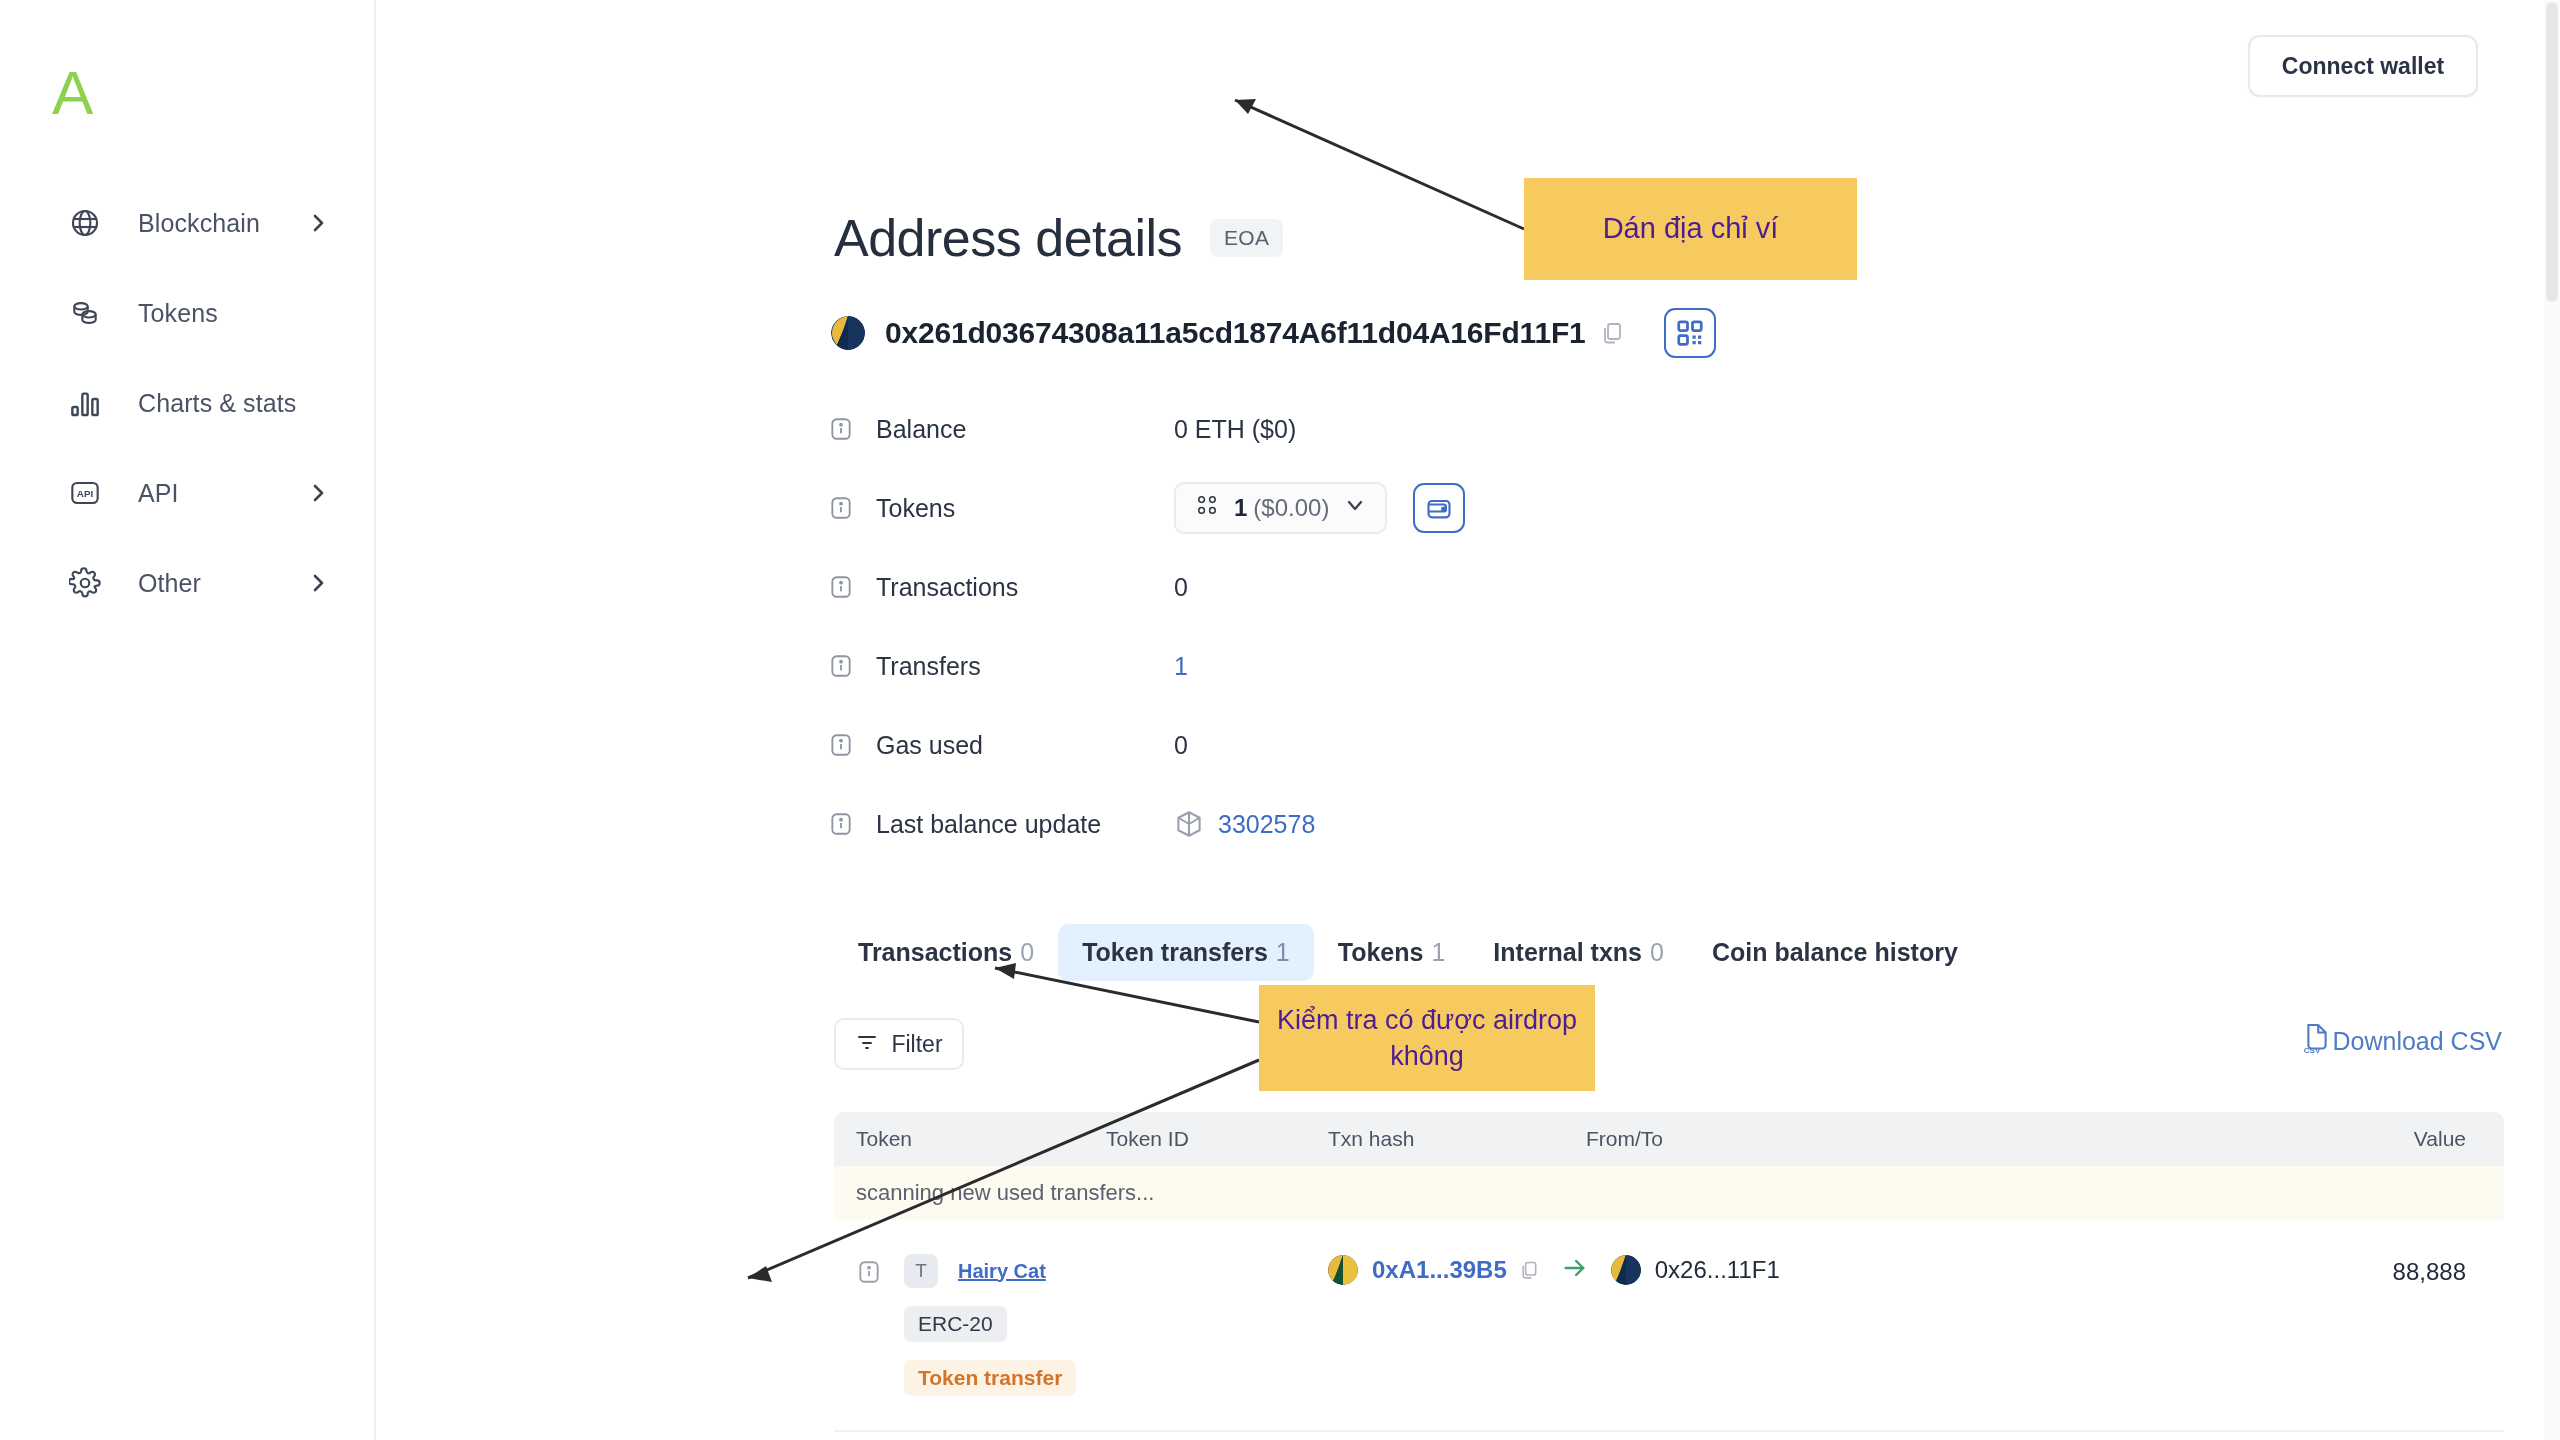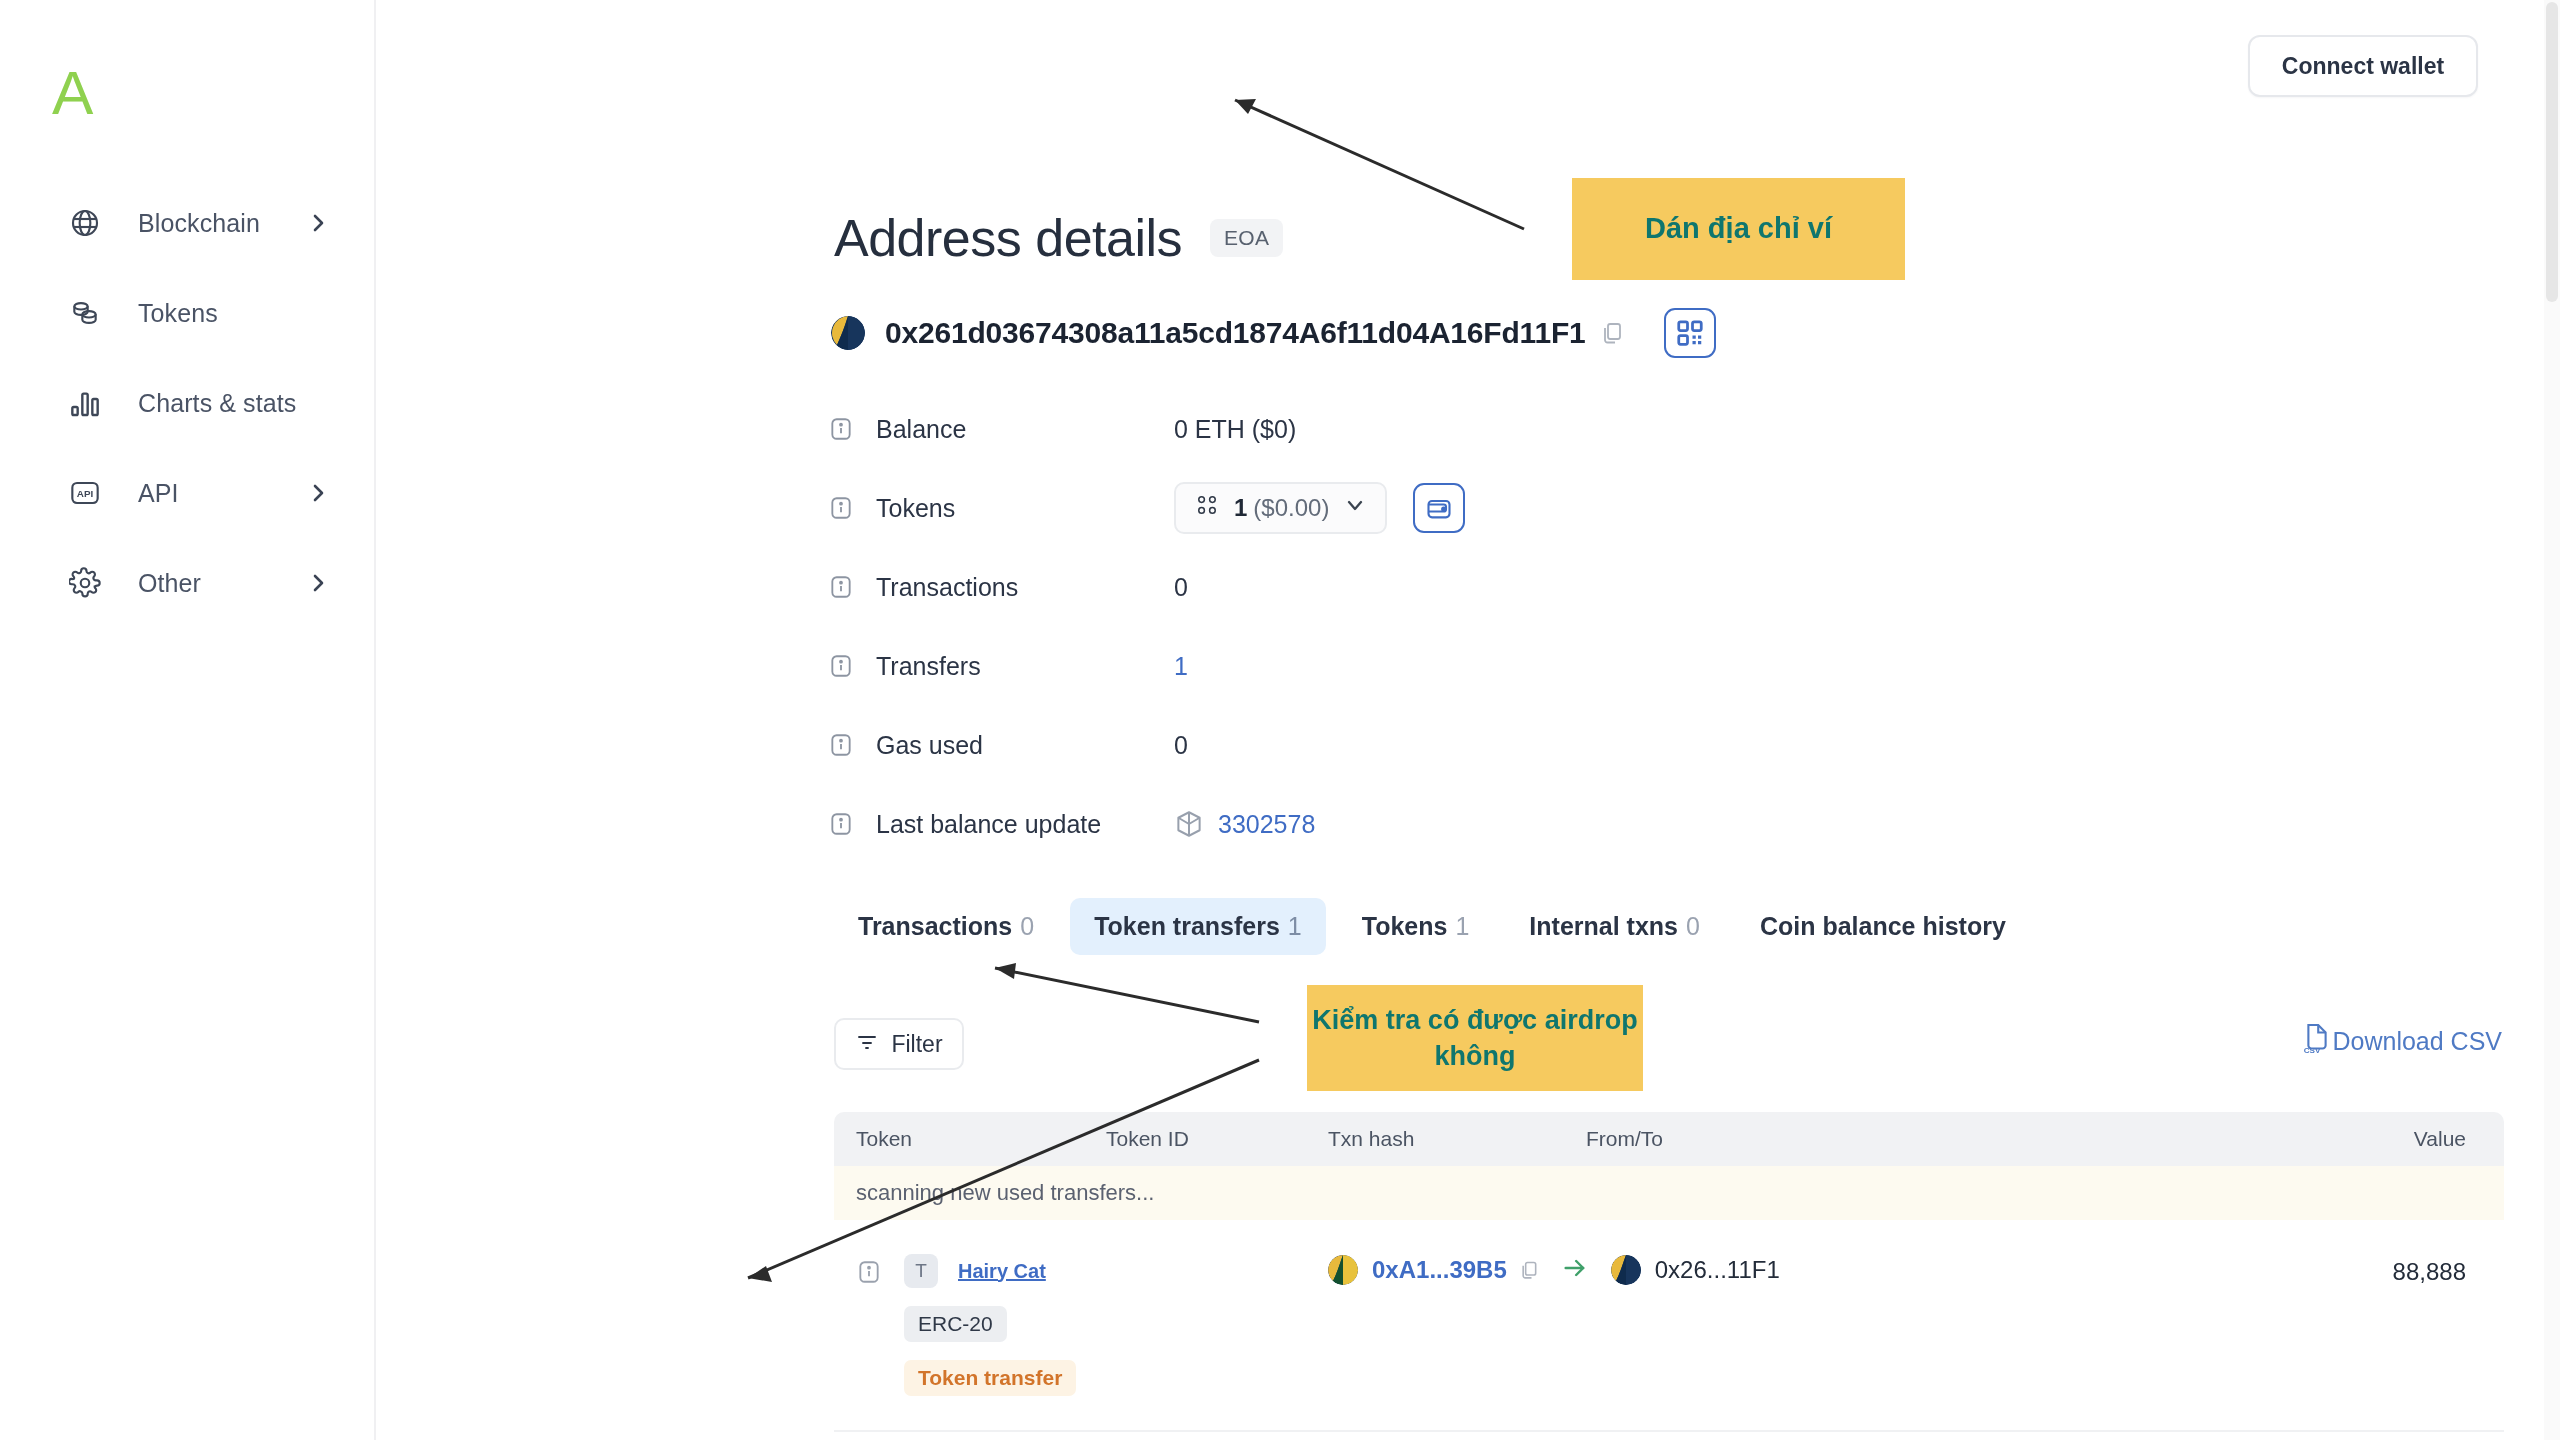--- a/index.html
+++ b/index.html
@@ -155,22 +155,22 @@
   .wallet-btn {
     margin-left: 26px; width: 52px; height: 50px;
     border: 2px solid #3f6cc4; border-radius: 11px;
     display: flex; align-items: center; justify-content: center;
     color: #3f6cc4; cursor: pointer;
   }
   .block-icon { width: 30px; height: 30px; color: #98a0ad; margin-right: 14px; }
 
   
   .tabs {
-    position: absolute; left: 458px; top: 898px;
-    display: flex; gap: 12px;
+    position: absolute; left: 458px; top: 924px;
+    display: flex; gap: 0;
   }
   .tab {
     font-size: 25px; font-weight: 700; color: #2b3445;
     padding: 14px 24px; border-radius: 10px;
     cursor: pointer; white-space: nowrap;
   }
   .tab.active { background: #e3f0fd; }
   .tab .cnt { font-weight: 400; color: #9aa2b0; margin-left: 8px; }
   .tab.active .cnt { color: #7d8da5; }
 
@@ -243,23 +243,23 @@
   .ft-line { display: flex; align-items: center; }
   .ft-av { width: 30px; height: 30px; border-radius: 50%; flex: 0 0 30px; overflow: hidden; }
   .ft-addr { margin-left: 14px; font-size: 24px; color: #3f6cc4; font-weight: 600; }
   .ft-addr.plain { color: #232c3a; font-weight: 400; }
   .ft-copy { margin-left: 12px; width: 20px; height: 22px; color: #aeb4be; }
   .ft-arrow { margin: 0 22px; color: #3fa06a; }
 
   
   .anno {
     position: absolute;
-    background: #f6ca5f; color: #0f766e;
-    font-weight: 700; display: flex; align-items: center; justify-content: center;
-    text-align: center; line-height: 1.35; margin-left: 48px;
+    background: #f6ca5f; color: #4c1d95;
+    font-weight: 400; display: flex; align-items: center; justify-content: center;
+    text-align: center; line-height: 1.35;
   }
   #anno-paste { left: 1524px; top: 178px; width: 333px; height: 102px; font-size: 29px; }
   #anno-airdrop { left: 1259px; top: 985px; width: 336px; height: 106px; font-size: 27px; }
   .anno-svg { position: absolute; left: 0; top: 0; width: 2560px; height: 1440px; pointer-events: none; }
 
   
   .scroll-track {
     position: absolute; right: 0; top: 0;
     width: 16px; height: 1440px; background: #fafafa;
   }

